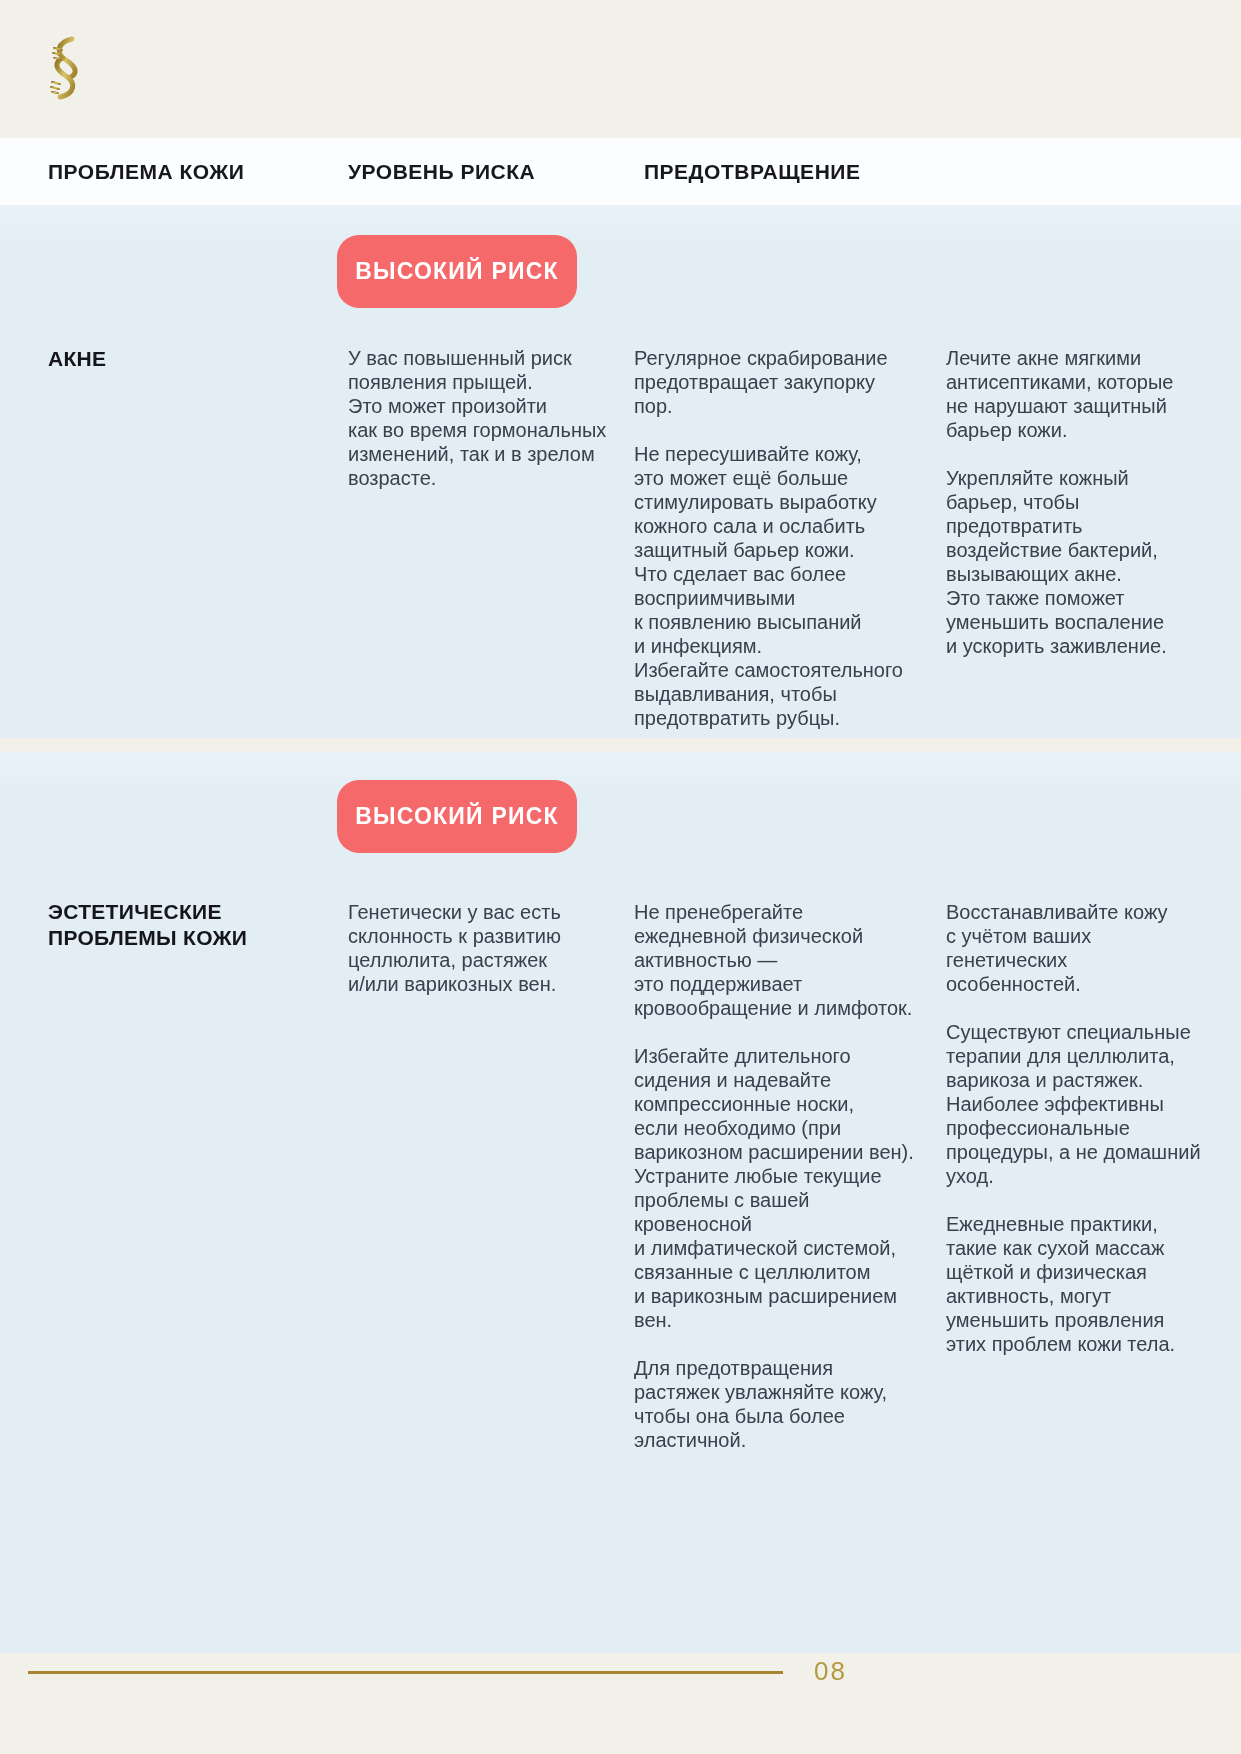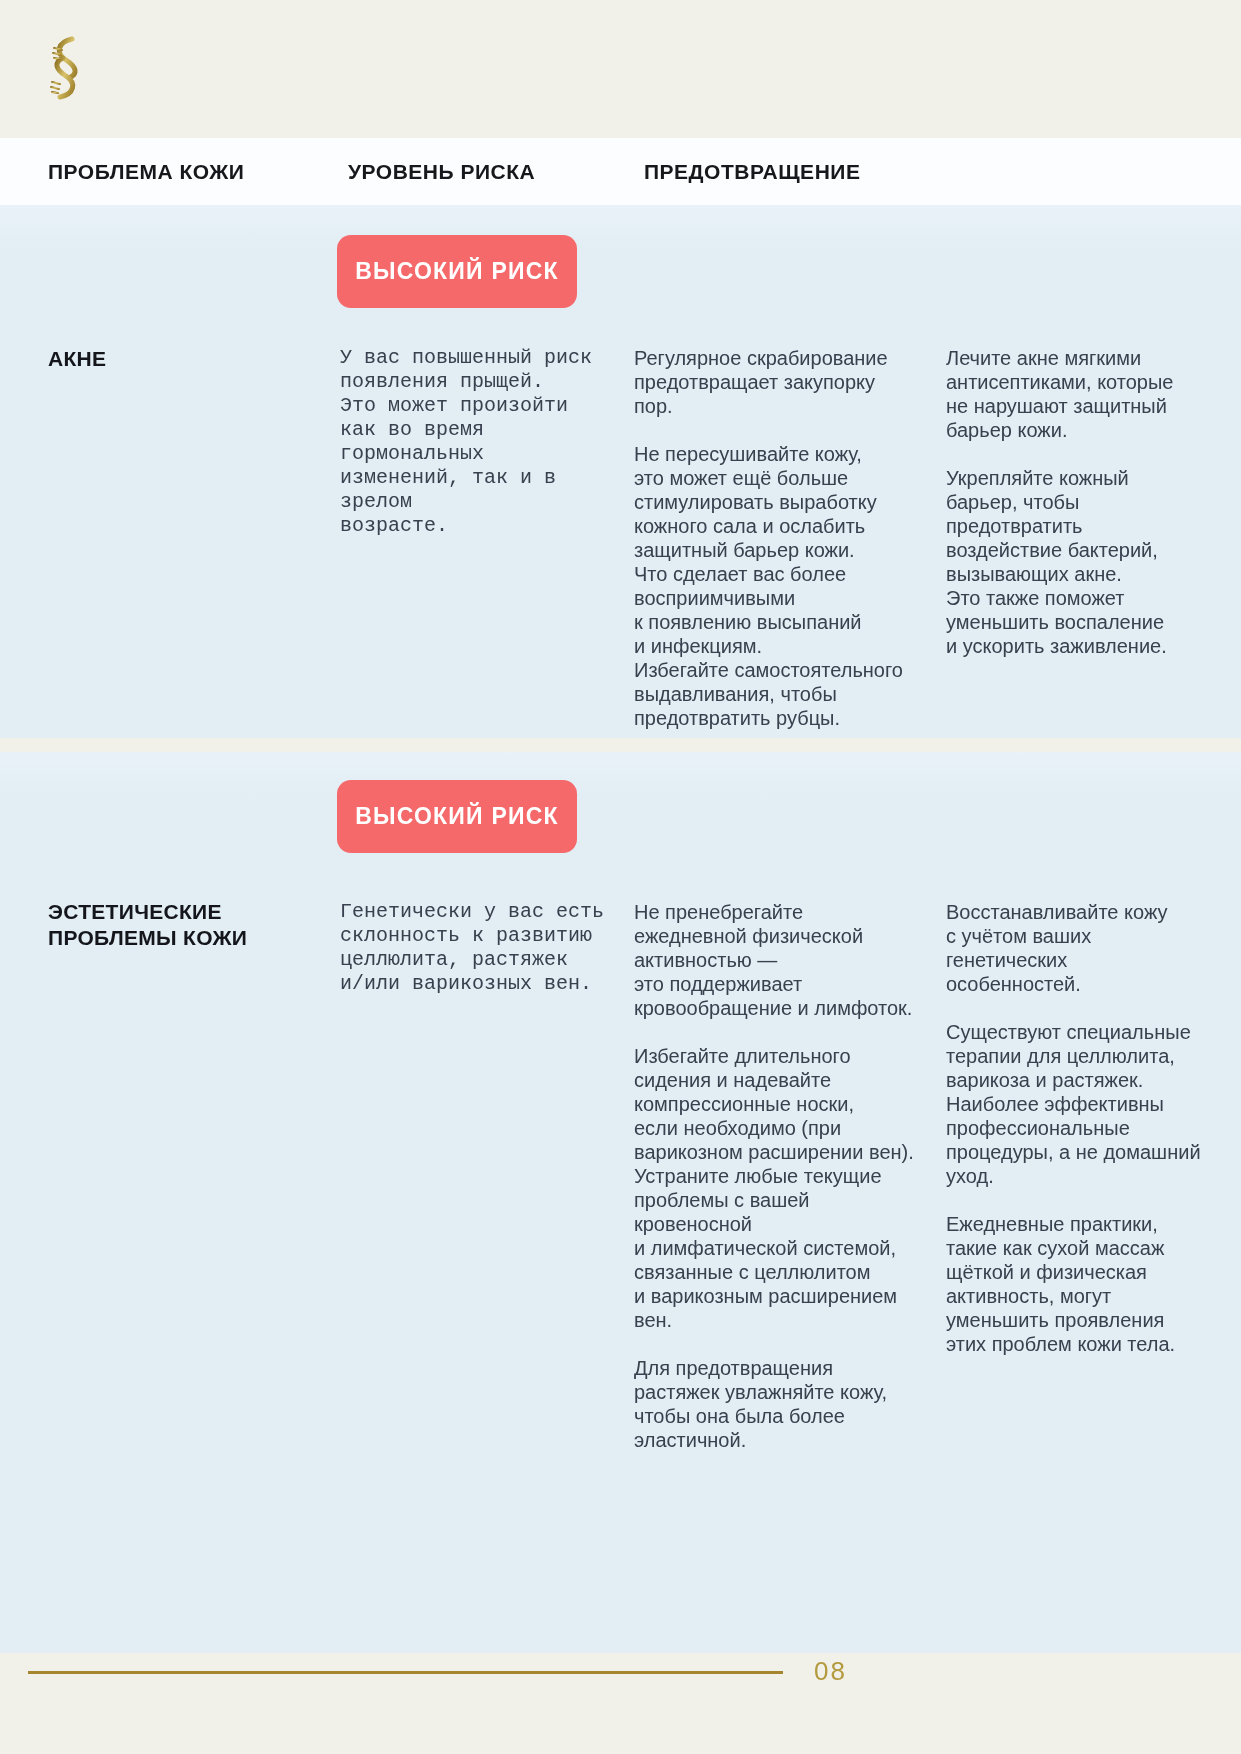--- a/index.html
+++ b/index.html
@@ -53,21 +53,21 @@
     background:linear-gradient(180deg,#e9f2f8 0,#e2edf4 46px,#e2edf4 100%);
   }
   .section-1{top:205px;height:533px;}
   .section-2{top:752px;height:901px;}
   .risk-badge{
     position:absolute;
     left:337px;
     width:240px;
     height:73px;
     background:#f5696b;
-    border-radius:14px;
+    border-radius:22px;
     color:#ffffff;
     font-weight:bold;
     font-size:23px;
     letter-spacing:1.2px;
     display:flex;
     align-items:center;
     justify-content:center;
     white-space:nowrap;
   }
   .section-1 .risk-badge{top:30px;}
@@ -85,21 +85,21 @@
   }
   .section-1 .row-title{top:141px;}
   .section-2 .row-title{top:147px;}
   .cell{
     position:absolute;
     font-size:20px;
     line-height:24px;
     color:#39404e;
     white-space:pre-line;
   }
-  .cell-risk{left:340px;width:296px;font-family:Liberation Mono, monospace;}
+  .cell-risk{left:348px;width:296px;}
   .cell-prevention{left:634px;width:312px;}
   .cell-recovery{left:946px;width:286px;}
   .section-1 .cell{top:141px;}
   .section-2 .cell{top:148px;}
   
   .footer-line{
     position:absolute;
     left:28px;
     top:1671px;
     width:755px;

